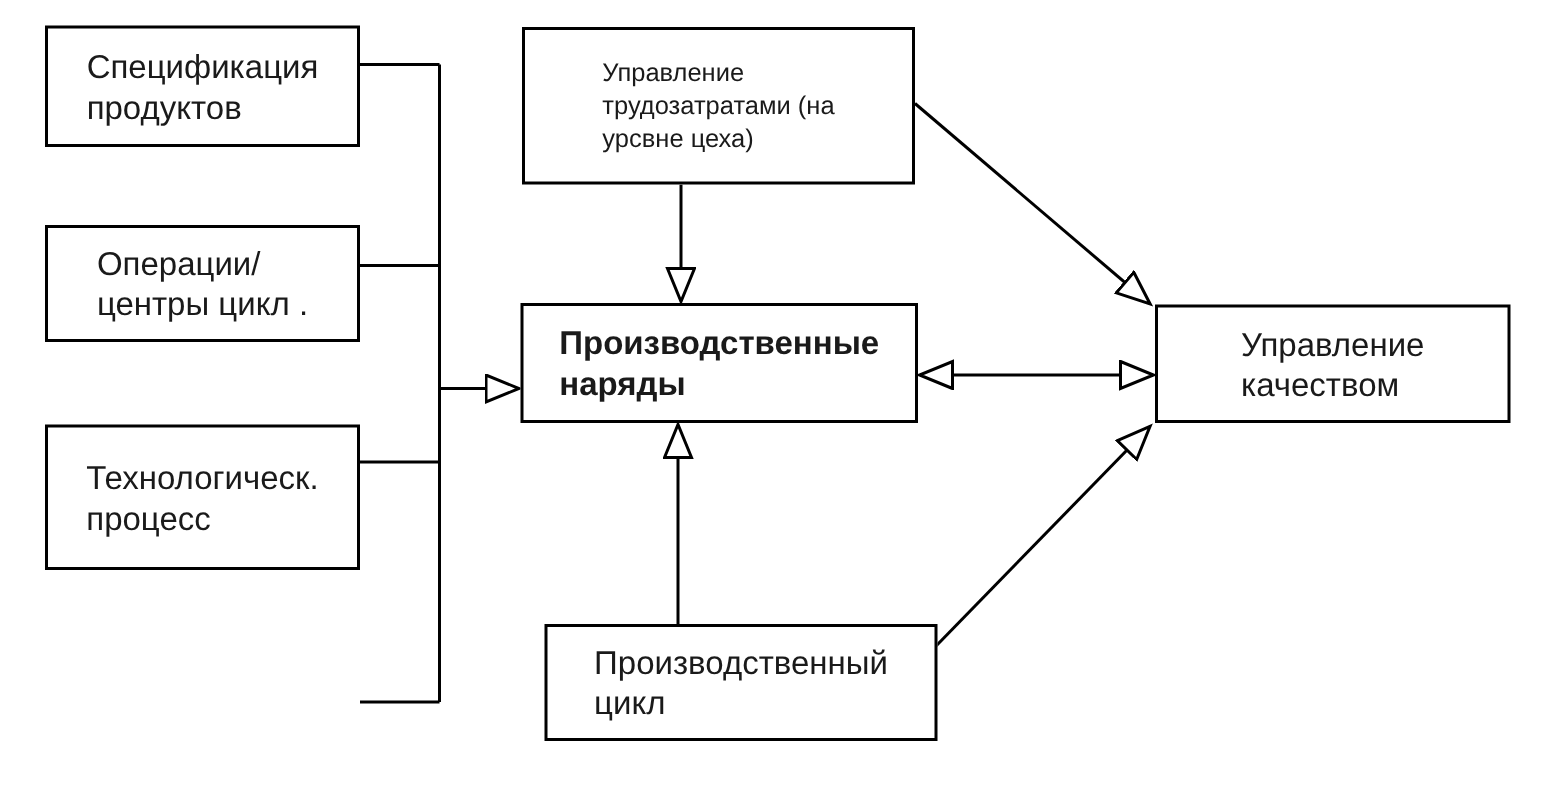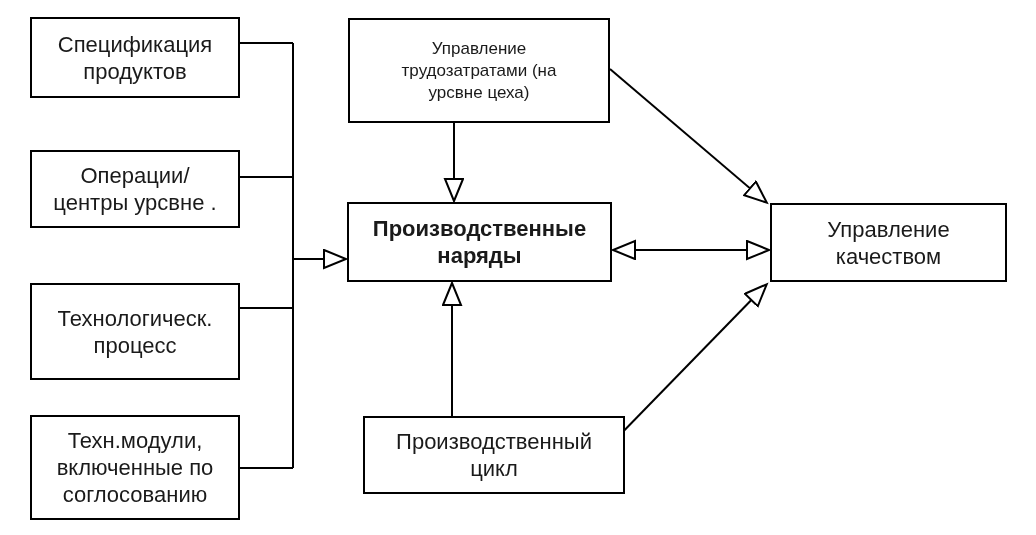--- a/index.html
+++ b/index.html
@@ -21,21 +21,20 @@
     top: 0;
   }
   .node {
     position: absolute;
     box-sizing: border-box;
     border: 2px solid #000000;
     background: #ffffff;
     display: flex;
     align-items: center;
     justify-content: center;
-    text-align: center;
   }
   .node .label {
     white-space: pre-line;
     color: #1a1a1a;
     font-size: 22px;
     line-height: 27px;
   }
   .node.small .label {
     font-size: 17px;
     line-height: 22px;
@@ -85,33 +84,28 @@
     </g>
   </svg>
 
   <div class="node" id="box-product-spec">
     <div class="label">Спецификация
 продуктов</div>
   </div>
 
   <div class="node" id="box-operations">
     <div class="label">Операции/
-центры урсвне .</div>
+центры цикл .</div>
   </div>
 
   <div class="node" id="box-tech-process">
     <div class="label">Технологическ.
 процесс</div>
   </div>
 
-  <div class="node" id="box-tech-modules">
-    <div class="label">Техн.модули,
-включенные по
-соглосованию</div>
-  </div>
 
   <div class="node small" id="box-labor-management">
     <div class="label">Управление
 трудозатратами (на
 урсвне цеха)</div>
   </div>
 
   <div class="node" id="box-production-orders">
     <div class="label">Производственные
 наряды</div>

